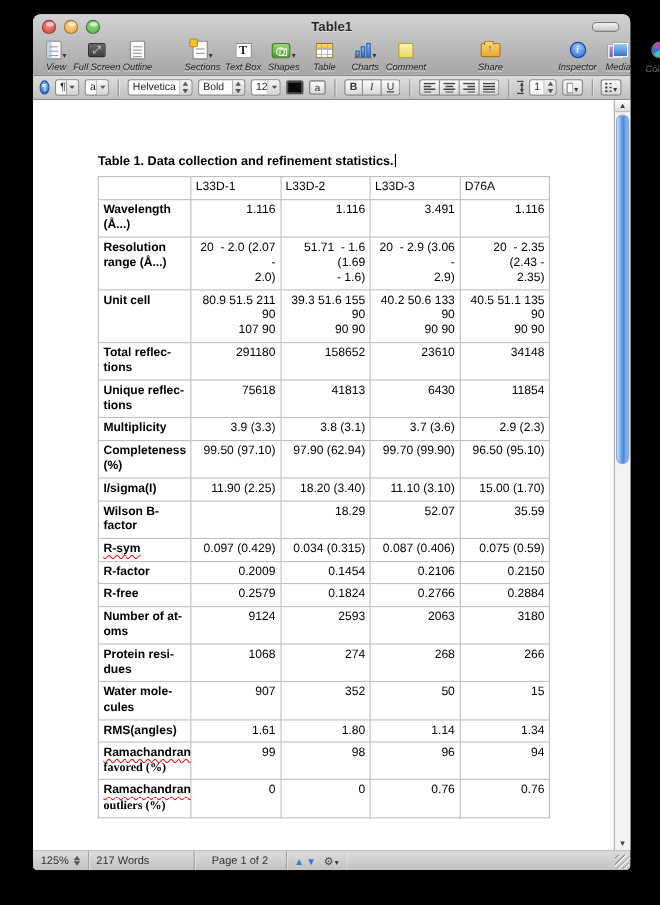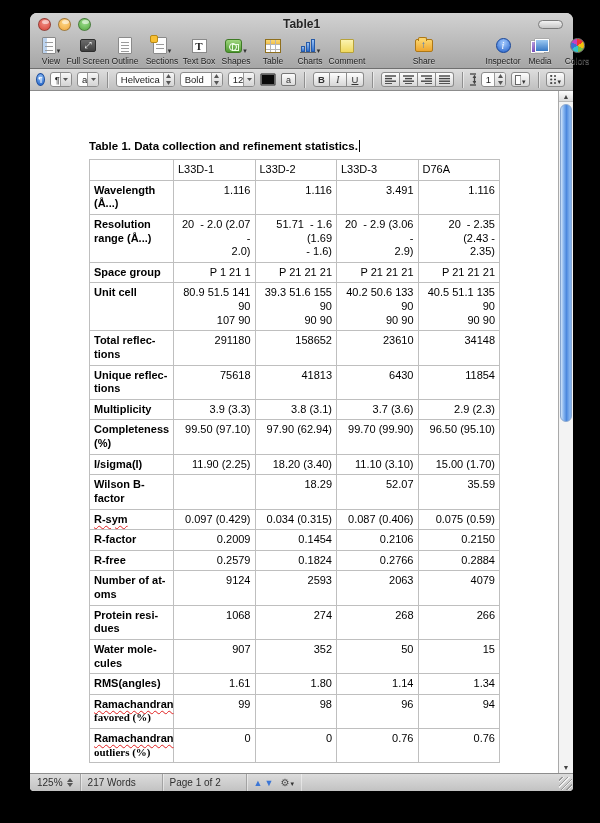--- a/index.html
+++ b/index.html
@@ -26,21 +26,21 @@
   .light::after { content:""; position:absolute; left:2.5px; top:1px; width:7px; height:4px; border-radius:50%; background:rgba(255,255,255,.55); }
   .light.red    { background:radial-gradient(circle at 50% 35%, #f09086, #d94136); }
   .light.yellow { background:radial-gradient(circle at 50% 35%, #fcd788, #f0a63a); }
   .light.green  { background:radial-gradient(circle at 50% 35%, #9ede8f, #51a83e); }
   .win-title { text-align:center; font-size:12px; font-weight:bold; color:#262626; line-height:22px; text-shadow:0 1px 0 rgba(255,255,255,.5); }
   .pill { position:absolute; right:10px; top:7px; width:25px; height:9px; border-radius:5px; border:1px solid #7b7b7b; background:linear-gradient(#f3f3f3,#c7c7c7); }
 
   .toolbar { height:33px; display:flex; align-items:flex-start; padding:1px 6px 0 8px; }
   .tb-item { display:flex; flex-direction:column; align-items:center; margin-right:11px; min-width:26px; cursor:default; }
   .tb-item .ic { height:19px; display:flex; align-items:center; justify-content:center; position:relative; }
-  .tb-item .lbl { font-size:8.5px; color:#1c1c1c; text-shadow:0 1px 0 rgba(255,255,255,.45); white-space:nowrap; margin-top:1px; }
+  .tb-item .lbl { font-size:8.5px; color:#1c1c1c; text-shadow:0 1px 0 rgba(255,255,255,.45); white-space:nowrap; margin-top:1px;font-style:italic; }
   .arrow { font-size:7px; color:#333; margin-left:1px; align-self:flex-end; }
 
   
   .pageic { width:14px; height:17px; background:#fdfdfd; border:1px solid #8a8a8a; border-radius:1px; position:relative; }
   .pageic i { position:absolute; left:2px; right:2px; height:1px; background:#9a9a9a; }
   .pageic.view::before { content:""; position:absolute; left:0; top:0; bottom:0; width:4px; background:#bcd3ee; }
   .fsic { width:16px; height:13px; background:linear-gradient(#6b6b6b,#3f3f3f); border:1px solid #2e2e2e; border-radius:2px; color:#fff; font-size:9px; line-height:11px; text-align:center; }
   .secstar { position:absolute; left:-4px; top:-3px; width:8px; height:8px; background:#f8c033; border:1px solid #b98a16; border-radius:2px; }
   .tbox { width:15px; height:14px; background:#fff; border:1px solid #8a8a8a; font-family:"Liberation Serif",serif; font-size:11px; font-weight:bold; text-align:center; line-height:13px; color:#222; }
   .shapesic { width:17px; height:14px; background:linear-gradient(#9fd67e,#4e9a30); border:1px solid #3d7a24; border-radius:3px; position:relative; }
@@ -160,21 +160,21 @@
         <span class="ic">
             <span class="pageic">
               <i style="top:4px"></i>
               <i style="top:7px"></i>
               <i style="top:10px"></i>
               <i style="top:13px"></i>
             </span>
           </span>
         <span class="lbl">Outline</span>
       </div>
-      <div class="tb-item" style="">
+      <div class="tb-item" style="margin-left:22px">
         <span class="ic">
             <span class="pageic" style="position:relative">
               <span class="secstar"></span>
               <i style="top:6px"></i>
               <i style="top:10px"></i>
             </span>
             <span class="arrow">▾</span>
           </span>
         <span class="lbl">Sections</span>
       </div>
@@ -416,31 +416,24 @@
     <td class="val">20  - 2.0 (2.07 -
 2.0)</td>
     <td class="val">51.71  - 1.6 (1.69
 - 1.6)</td>
     <td class="val">20  - 2.9 (3.06 -
 2.9)</td>
     <td class="val">20  - 2.35 (2.43 -
 2.35)</td>
   </tr>
 
-  <tr>
-    <td class="lbl"><span class="l1">Space group</span></td>
-    <td class="val">P 1 21 1</td>
-    <td class="val">P 21 21 21</td>
-    <td class="val">P 21 21 21</td>
-    <td class="val">P 21 21 21</td>
-  </tr>
 
   <tr>
     <td class="lbl"><span class="l1">Unit cell</span></td>
-    <td class="val">80.9 51.5 141 90
+    <td class="val">80.9 51.5 211 90
 107 90</td>
     <td class="val">39.3 51.6 155 90
 90 90</td>
     <td class="val">40.2 50.6 133 90
 90 90</td>
     <td class="val">40.5 51.1 135 90
 90 90</td>
   </tr>
 
   <tr>
@@ -518,21 +511,21 @@
     <td class="val">0.2766</td>
     <td class="val">0.2884</td>
   </tr>
 
   <tr>
     <td class="lbl"><span class="l1">Number of at-
 oms</span></td>
     <td class="val">9124</td>
     <td class="val">2593</td>
     <td class="val">2063</td>
-    <td class="val">4079</td>
+    <td class="val">3180</td>
   </tr>
 
   <tr>
     <td class="lbl"><span class="l1">Protein resi-
 dues</span></td>
     <td class="val">1068</td>
     <td class="val">274</td>
     <td class="val">268</td>
     <td class="val">266</td>
   </tr>
@@ -582,24 +575,24 @@
   </div>
 
   <div class="statusbar">
     <div class="sb-seg sb-zoom">
       <span>125%</span>
       <span class="stepper-v">
           <b class="up"></b>
           <b class="dn"></b>
         </span>
     </div>
-    <div class="sb-seg" style="width:82px">
+    <div class="sb-seg" style="width:96px">
       <span>217 Words</span>
     </div>
-    <div class="sb-seg" style="width:84px;justify-content:flex-start">
+    <div class="sb-seg" style="width:84px;justify-content:center">
       <span>Page 1 of 2</span>
     </div>
     <div class="sb-seg" style="border-right:none">
       <span class="navtri">▲</span>
       <span class="navtri">▼</span>
       <span class="gear">⚙<span class="arrow">▾</span></span>
     </div>
     <div class="grip"></div>
   </div>
 

